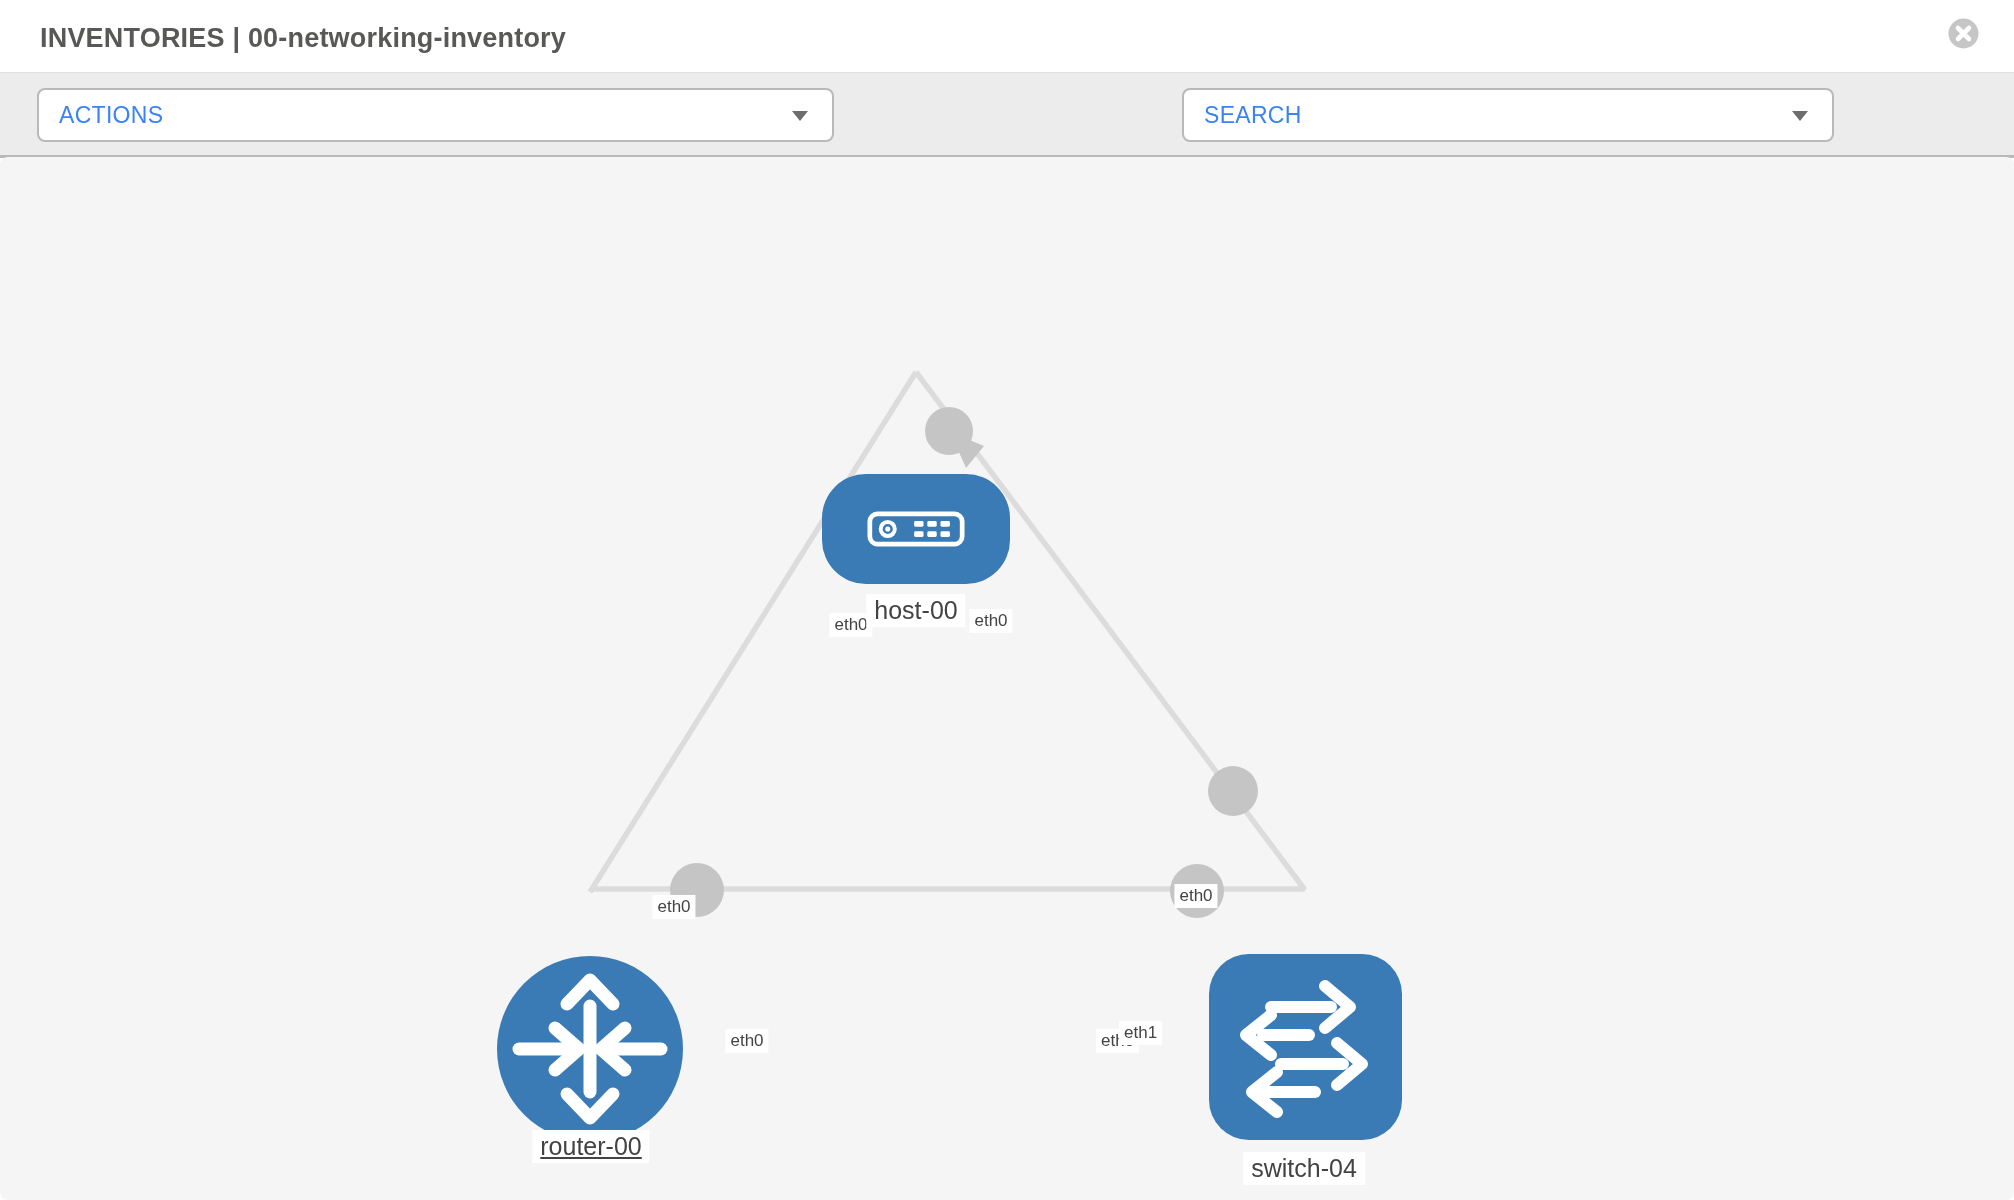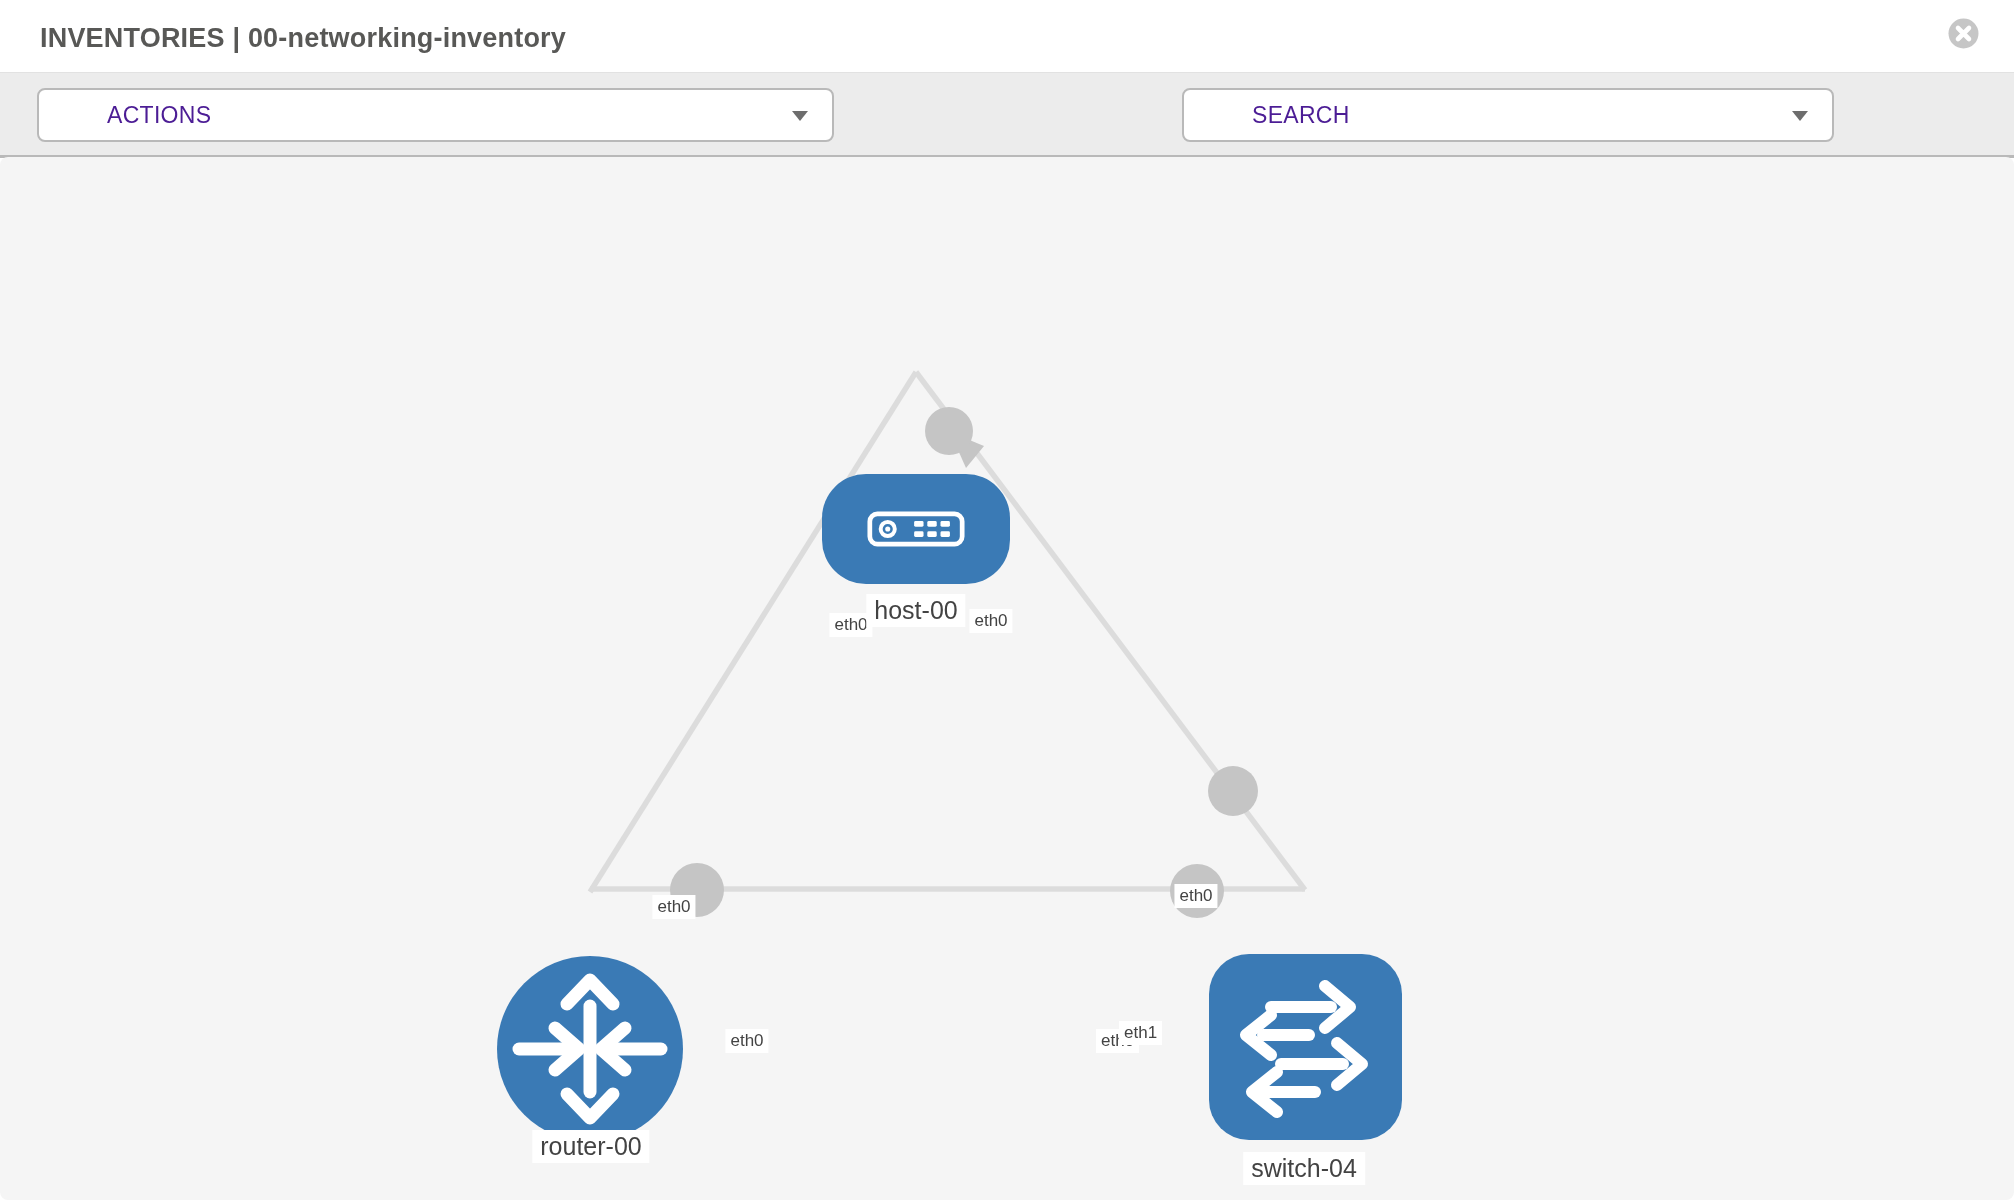--- a/index.html
+++ b/index.html
@@ -17,21 +17,21 @@
   
   .toolbar{
     position:absolute;left:0;top:72px;width:2014px;height:82px;
     background:#ececec;border-top:1px solid #e2e2e2;border-bottom:3px solid #b9b9b9;
   }
   .dropdown{
     position:absolute;top:15px;height:54px;background:#ffffff;
     border:2px solid #b9b9b9;border-radius:8px;box-sizing:border-box;cursor:pointer;
   }
   .dropdown .dd-label{
-    position:absolute;left:20px;top:0;line-height:50px;font-size:23px;color:#4c1d95;letter-spacing:.3px;margin-left:48px;
+    position:absolute;left:20px;top:0;line-height:50px;font-size:23px;color:#3b82f6;letter-spacing:.3px;
   }
   .caret{
     position:absolute;right:24px;top:21px;width:0;height:0;
     border-left:8px solid transparent;border-right:8px solid transparent;border-top:10px solid #6d6d6d;
   }
   .dd-actions{left:37px;width:797px;}
   .dd-search{left:1182px;width:652px;}
   .tool-icon{position:absolute;top:96px;width:36px;height:36px;cursor:pointer;}
   .tool-icon svg{width:100%;height:100%;}
   .ti-wrench{left:1048px;}
@@ -46,21 +46,21 @@
   .node-router{left:497px;top:799px;width:186px;height:186px;border-radius:50%;}
   .node-router svg{left:0;top:0;width:186px;height:186px;}
   .node-switch{left:1209px;top:797px;width:193px;height:186px;border-radius:40px;}
   .node-switch svg{left:0;top:0;width:193px;height:186px;}
   
   .chip{position:absolute;background:#ffffff;color:#434343;white-space:nowrap;}
   .node-label{font-size:25px;padding:2px 8px;transform:translateX(-50%);z-index:6;}
   .eth-label{font-size:17px;padding:2px 5px;z-index:4;}
   .eth-center{transform:translateX(-50%);}
   .lbl-host{left:916px;top:437px;}
-  .lbl-router{left:591px;top:973px;}
+  .lbl-router{left:591px;top:973px;text-decoration:underline;}
   .lbl-switch{left:1304px;top:995px;}
   .eth-l1-host{left:851px;top:456px;}
   .eth-l1-router{left:674px;top:738px;}
   .eth-l2-host{left:991px;top:452px;}
   .eth-l2-switch{left:1196px;top:727px;}
   .eth-l3-router{left:747px;top:872px;}
   .eth-l3-sw-back{left:1096px;top:872px;z-index:4;}
   .eth-l3-sw-front{left:1119px;top:864px;z-index:5;}
 </style>
 </head>

